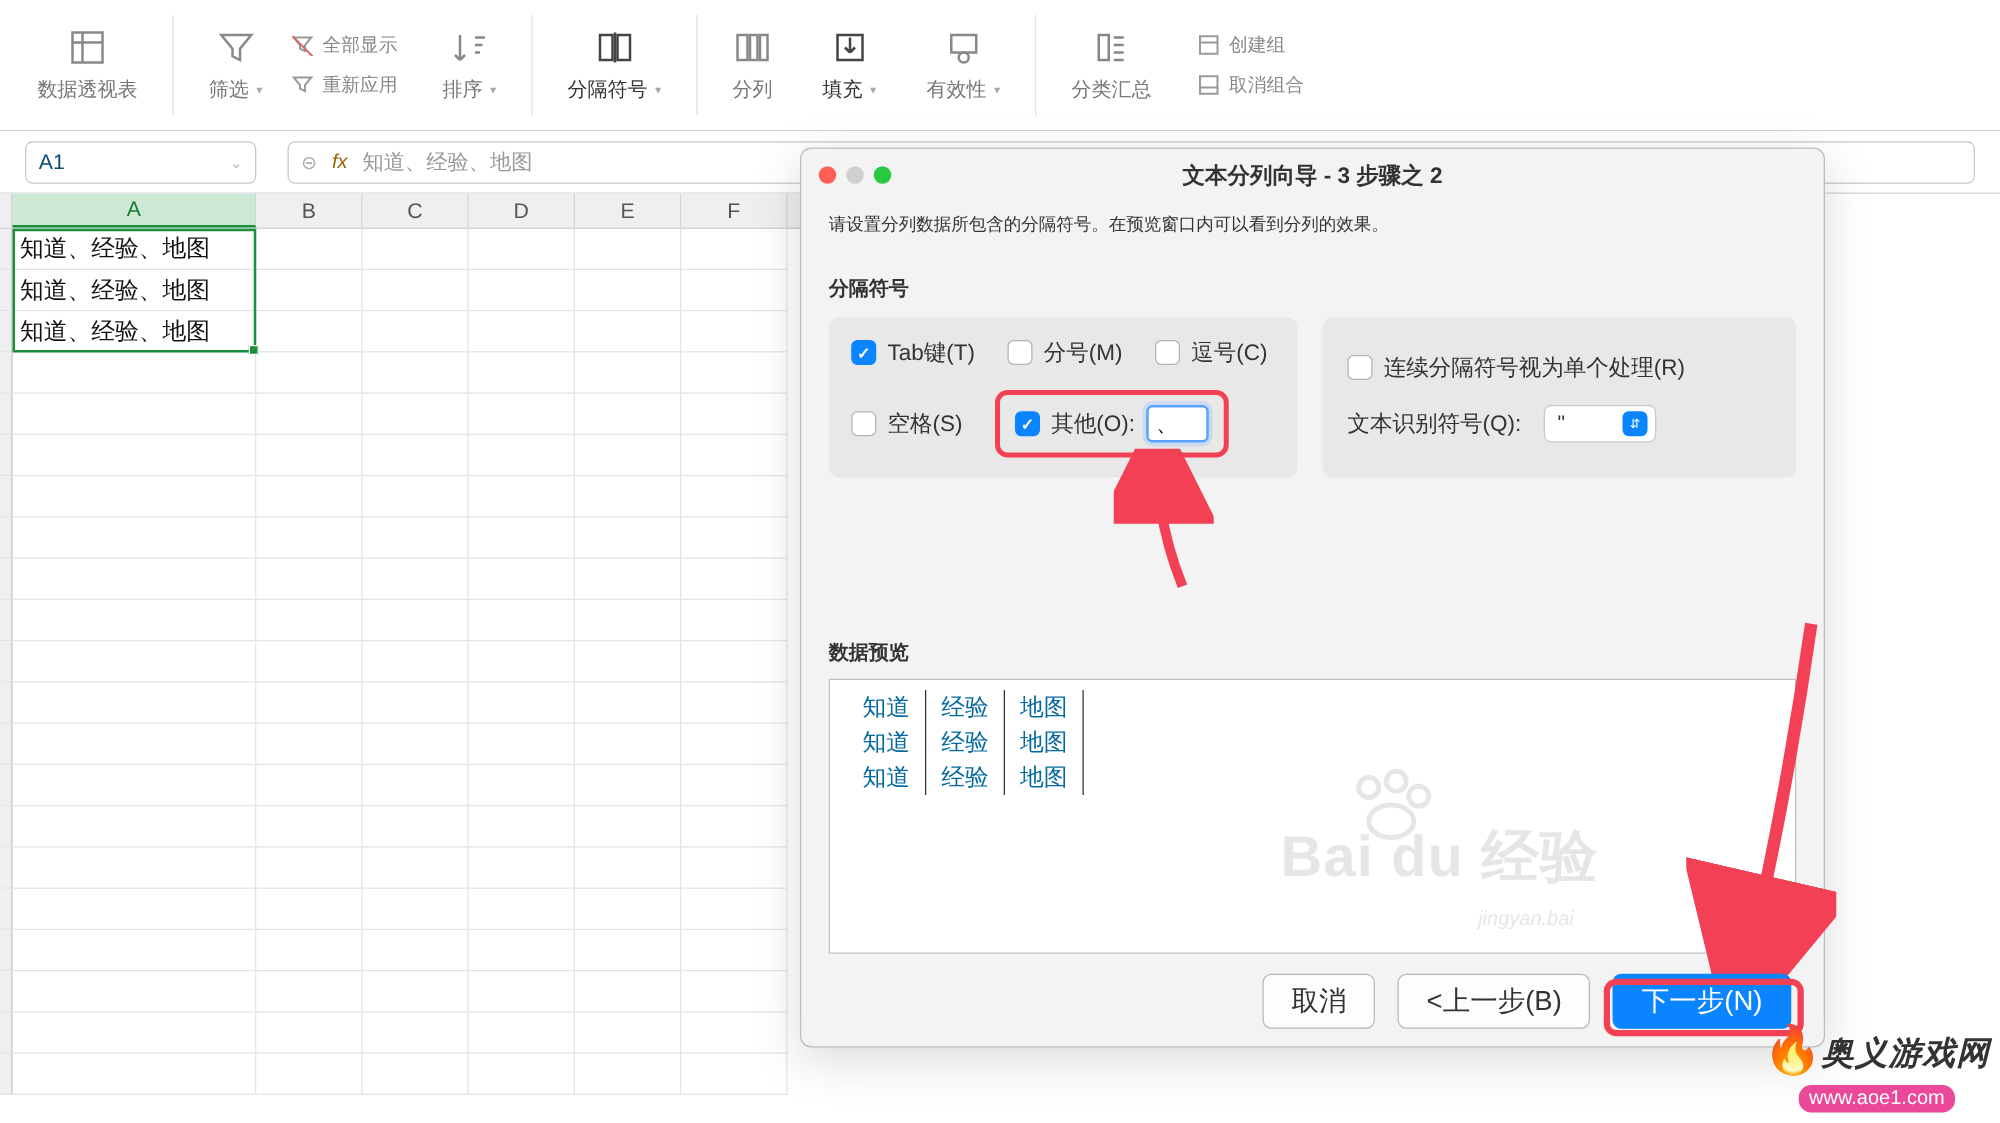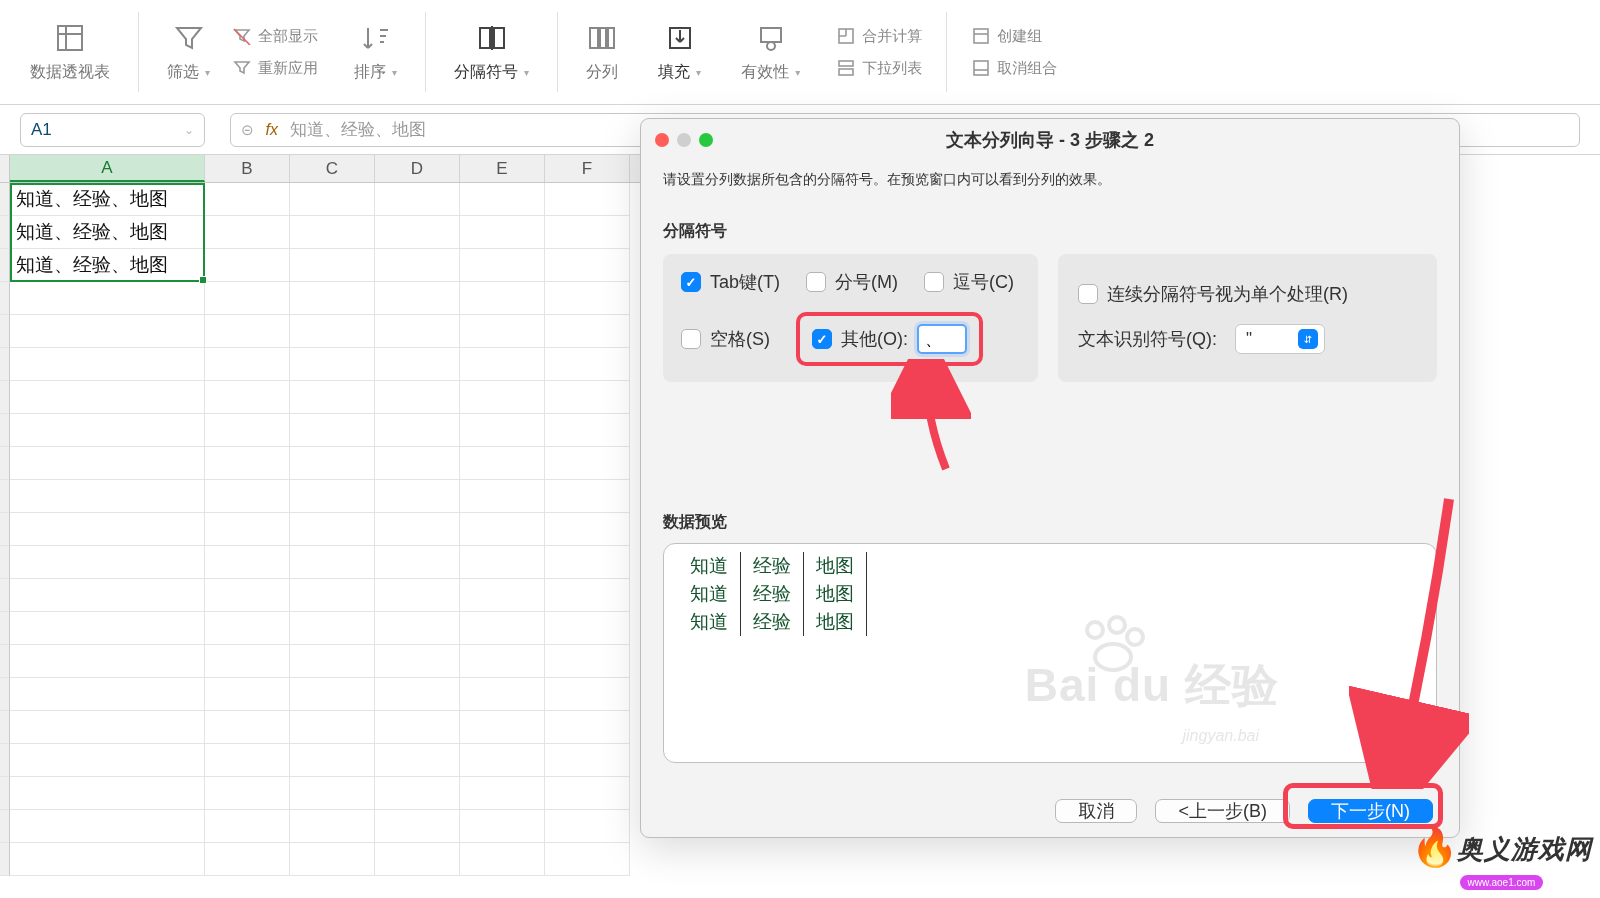--- a/index.html
+++ b/index.html
@@ -68,41 +68,41 @@
     .qual-row { display: flex; align-items: center; gap: 18px; font-size: 18px; color: #333; }
     .qual-select { width: 90px; height: 30px; background: #fff; border: 1px solid #c8c8c8; border-radius: 6px; display: flex; align-items: center; justify-content: space-between; padding: 0 6px 0 10px; font-size: 17px; }
     .qual-select .sel-btn { width: 20px; height: 20px; background: #0a84ff; border-radius: 5px; color: #fff; display: flex; align-items: center; justify-content: center; font-size: 10px; }
 
     
     .arrow-svg { position: absolute; pointer-events: none; }
 
     
     .preview-section { margin-top: 130px; }
     .preview-title { font-size: 16px; font-weight: 600; color: #333; margin-bottom: 10px; }
-    .preview-box { background: #fff; border: 1px solid #c0c0c0; border-radius: 12px; height: 220px; padding: 8px 14px; font-size: 19px; color: #14532d; overflow: hidden; position: relative; }
+    .preview-box { background: #fff; border: 1px solid #c0c0c0; border-radius: 0; height: 220px; padding: 8px 14px; font-size: 19px; color: #0369a1; overflow: hidden; position: relative; }
     .pv-table { border-collapse: collapse; }
     .pv-table td { padding: 1px 12px; border-right: 1px solid #333; }
     .pv-table td:last-child { border-right: 1px solid #333; }
 
     
     .dlg-buttons { position: absolute; bottom: 14px; right: 26px; display: flex; gap: 18px; align-items: center; }
-    .dlg-btn { height: 24px; padding: 4px 22px; border-radius: 7px; border: 1px solid #b8b8b8; background: #fdfdfd; font-size: 18px; color: #333; cursor: pointer; display: flex; align-items: center; }
+    .dlg-btn { height: 44px; padding: 4px 22px; border-radius: 7px; border: 1px solid #b8b8b8; background: #fdfdfd; font-size: 22px; color: #333; cursor: pointer; display: flex; align-items: center; }
     .dlg-btn.primary { background: #0a84ff; color: #fff; border-color: #0a84ff; }
     .next-hl { position: absolute; bottom: 8px; right: 16px; width: 160px; height: 46px; border: 5px solid #f24155; border-radius: 10px; pointer-events: none; }
 
     
     .watermark { position: absolute; right: 180px; bottom: 120px; font-size: 46px; font-weight: 700; color: #e6e6e6; letter-spacing: 1px; font-family: Arial, sans-serif; pointer-events: none; }
     .watermark-sub { position: absolute; right: 200px; bottom: 92px; font-size: 16px; color: #e6e6e6; font-style: italic; pointer-events: none; margin-left: 32px; }
     .watermark-paw { position: absolute; right: 312px; bottom: 162px; pointer-events: none; }
 
     
     .site-badge { position: absolute; right: 8px; bottom: 8px; display: flex; flex-direction: column; align-items: center; gap: 2px; }
     .site-flame { width: 40px; height: 48px; font-size: 38px; color: #ff8c1a; }
     .site-text { font-size: 26px; font-weight: 700; color: #333; font-style: italic; letter-spacing: 1px; }
-    .site-pill { background: #d946ef; color: #fff; font-size: 10px; padding: 2px 8px; border-radius: 10px; }
+    .site-pill { background: #ec4899; color: #fff; font-size: 16px; padding: 2px 8px; border-radius: 10px; }
   </style>
 </head>
 <body>
 
 <div class="ribbon">
   <div class="ribbon-group">
     <div class="ribbon-big">
       <span class="icon">
         <svg width="32" height="32" viewBox="0 0 32 32" fill="none" stroke="currentColor" stroke-width="2">
             <rect x="4" y="4" width="24" height="24"></rect>
@@ -201,44 +201,33 @@
       <span class="icon">
         <svg width="32" height="32" viewBox="0 0 32 32" fill="none" stroke="currentColor" stroke-width="2">
             <rect x="6" y="6" width="20" height="14"></rect>
             <circle cx="16" cy="24" r="4"></circle>
           </svg>
       </span>
       <span class="ribbon-big-label dd-arrow">有效性</span>
     </div>
   </div>
 
-  <div class="ribbon-group">
-    <div class="ribbon-col">
-      <div class="ribbon-small">
-        <span class="icon">
-            <svg width="18" height="18" viewBox="0 0 18 18" fill="none" stroke="currentColor" stroke-width="1.6">
-              <rect x="2" y="2" width="14" height="14"></rect>
-              <path d="M9 9h-7m7 0v-7"></path>
-            </svg>
-          </span>
-        <span>合并计算</span>
-      </div>
-      <div class="ribbon-small">
-        <span class="icon">
-            <svg width="18" height="18" viewBox="0 0 18 18" fill="none" stroke="currentColor" stroke-width="1.6">
-              <rect x="2" y="2" width="14" height="5"></rect>
-              <rect x="2" y="10" width="14" height="6"></rect>
-            </svg>
-          </span>
-        <span>下拉列表</span>
-      </div>
-    </div>
-  </div>
   <div class="ribbon-sep"></div>
 
+  <div class="ribbon-group">
+    <div class="ribbon-big">
+      <span class="icon">
+        <svg width="32" height="32" viewBox="0 0 32 32" fill="none" stroke="currentColor" stroke-width="2">
+            <rect x="6" y="6" width="8" height="20"></rect>
+            <path d="M18 8h8M18 14h8M18 20h8M18 26h8"></path>
+          </svg>
+      </span>
+      <span class="ribbon-big-label">分类汇总</span>
+    </div>
+  </div>
 
   <div class="ribbon-group">
     <div class="ribbon-col">
       <div class="ribbon-small">
         <span class="icon">
             <svg width="18" height="18" viewBox="0 0 18 18" fill="none" stroke="currentColor" stroke-width="1.6">
               <rect x="2" y="2" width="14" height="14"></rect>
               <path d="M2 7h14"></path>
             </svg>
           </span>

